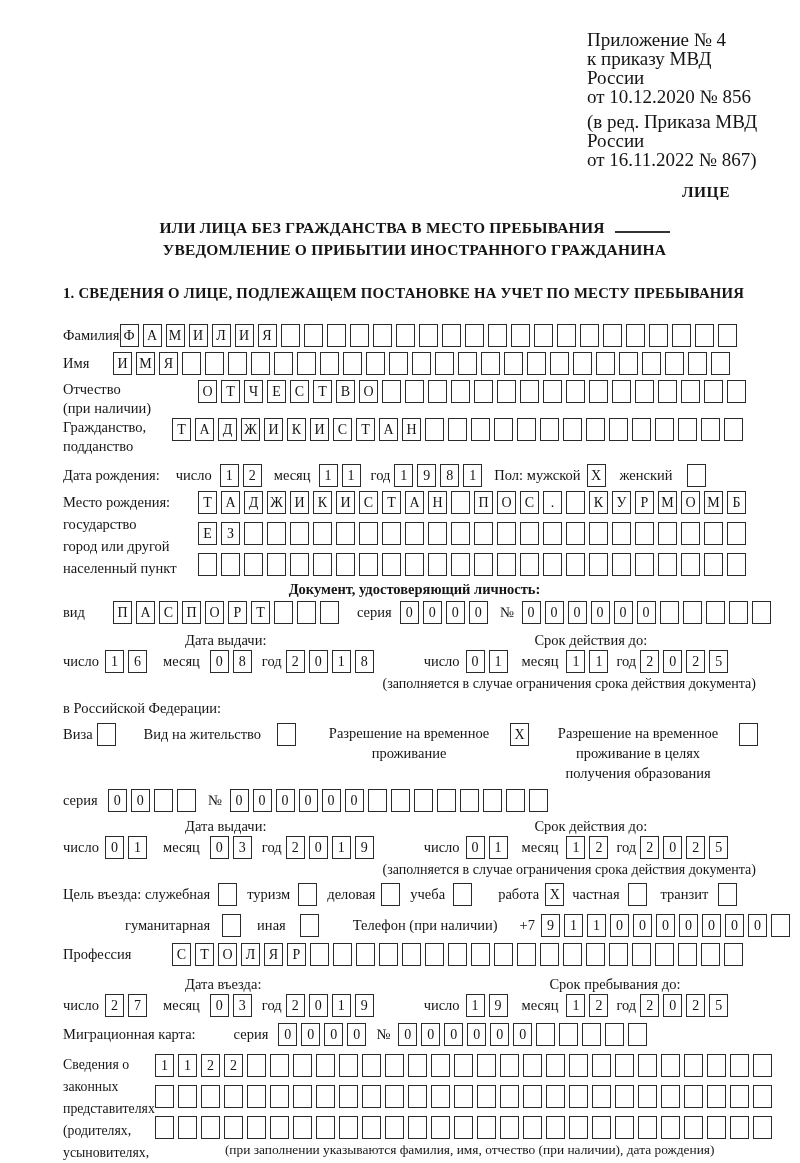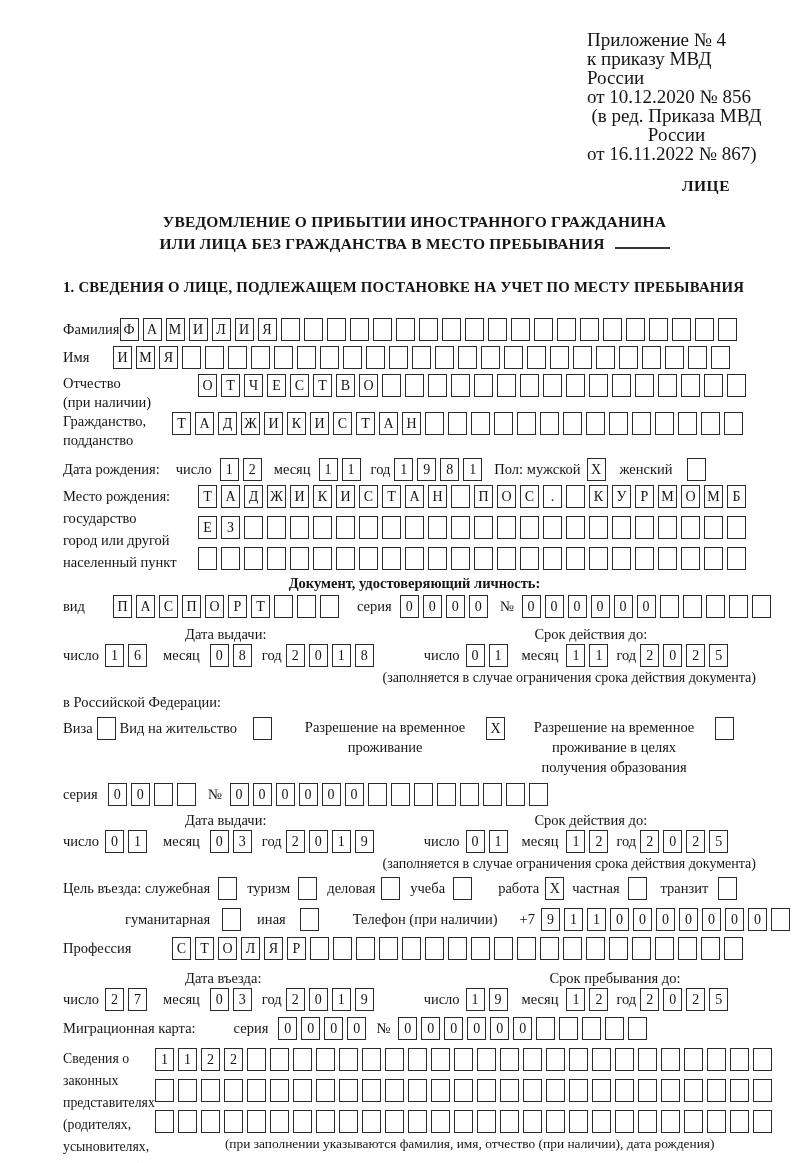--- a/index.html
+++ b/index.html
@@ -1,19 +1,19 @@
 <!DOCTYPE html>
 <html lang="ru"><head>
 <meta charset="utf-8">
 <style>
   html,body{margin:0;padding:0;background:#ffffff;}
   body{width:800px;height:1163px;font-family:"Liberation Serif","DejaVu Serif",serif;color:#151515;}
   .page{position:relative;width:800px;height:1163px;box-sizing:border-box;padding:30px 34px 0 63px;overflow:hidden;}
   .annex{margin-left:524px;font-size:19px;line-height:19px;}
-  .annex .sub{margin-top:0;text-align:center;}
+  .annex .sub{margin-top:6px;}
   .forma{margin-top:14px;text-align:right;padding-right:36px;font-weight:bold;font-size:15.5px;letter-spacing:.5px;}
   .title{margin-top:16px;text-align:center;font-weight:bold;font-size:15.5px;line-height:22px;letter-spacing:.2px;}
   .uline{display:inline-block;width:55px;border-bottom:2px solid #333;margin-left:10px;}
   .sec1{margin-top:24px;font-weight:bold;font-size:14.8px;letter-spacing:.2px;}
   .row{display:flex;align-items:flex-start;}
   .lbl{font-size:14.5px;line-height:23px;white-space:nowrap;}
   .lblcol{font-size:14.5px;}
   .cbs{display:flex;flex-wrap:nowrap;}
   .cb{flex:0 0 19px;width:19px;height:23px;box-sizing:border-box;border:1.6px solid #2b2b2b;margin-right:4px;
       display:flex;align-items:center;justify-content:center;font-size:14px;line-height:1;background:#fff;}
@@ -35,22 +35,22 @@
     <div>Приложение № 4</div>
     <div>к приказу МВД России</div>
     <div>от 10.12.2020 № 856</div>
     <div class="sub">(в ред. Приказа МВД России</div>
     <div>от 16.11.2022 № 867)</div>
   </div>
 
   <div class="forma">ЛИЦЕ</div>
 
   <div class="title">
+    <div><span>ИЛИ ЛИЦА БЕЗ ГРАЖДАНСТВА В МЕСТО ПРЕБЫВАНИЯ</span><span class="uline"></span></div>
     <div>УВЕДОМЛЕНИЕ О ПРИБЫТИИ ИНОСТРАННОГО ГРАЖДАНИНА</div>
-    <div><span>ИЛИ ЛИЦА БЕЗ ГРАЖДАНСТВА В МЕСТО ПРЕБЫВАНИЯ</span><span class="uline"></span></div>
   </div>
 
   <div class="sec1">1. СВЕДЕНИЯ О ЛИЦЕ, ПОДЛЕЖАЩЕМ ПОСТАНОВКЕ НА УЧЕТ ПО МЕСТУ ПРЕБЫВАНИЯ</div>
 
   <div class="row mb5" style="margin-top:22px">
     <span class="lbl" style="flex:0 0 50px">Фамилия</span>
     <div class="cbs">
         <span class="cb">Ф</span>
         <span class="cb">А</span>
         <span class="cb">М</span>
@@ -380,21 +380,21 @@
   </div>
   <div class="note">(заполняется в случае ограничения срока действия документа)</div>
 
   <div class="par">в Российской Федерации:</div>
 
   <div class="row mt4" style="margin-bottom:6px">
     <span class="lbl">Виза</span>
     <div class="cbs" style="margin-left:4px">
         <span class="cb"></span>
       </div>
-    <span class="lbl" style="">Вид на жительство</span>
+    <span class="lbl" style="margin-left:24px">Вид на жительство</span>
     <div class="cbs" style="margin-left:16px">
         <span class="cb"></span>
       </div>
     <div class="ctr" style="margin-left:18px;width:182px">
       <div>Разрешение на временное</div>
       <div>проживание</div>
     </div>
     <div class="cbs" style="margin-left:10px">
         <span class="cb">X</span>
       </div>

